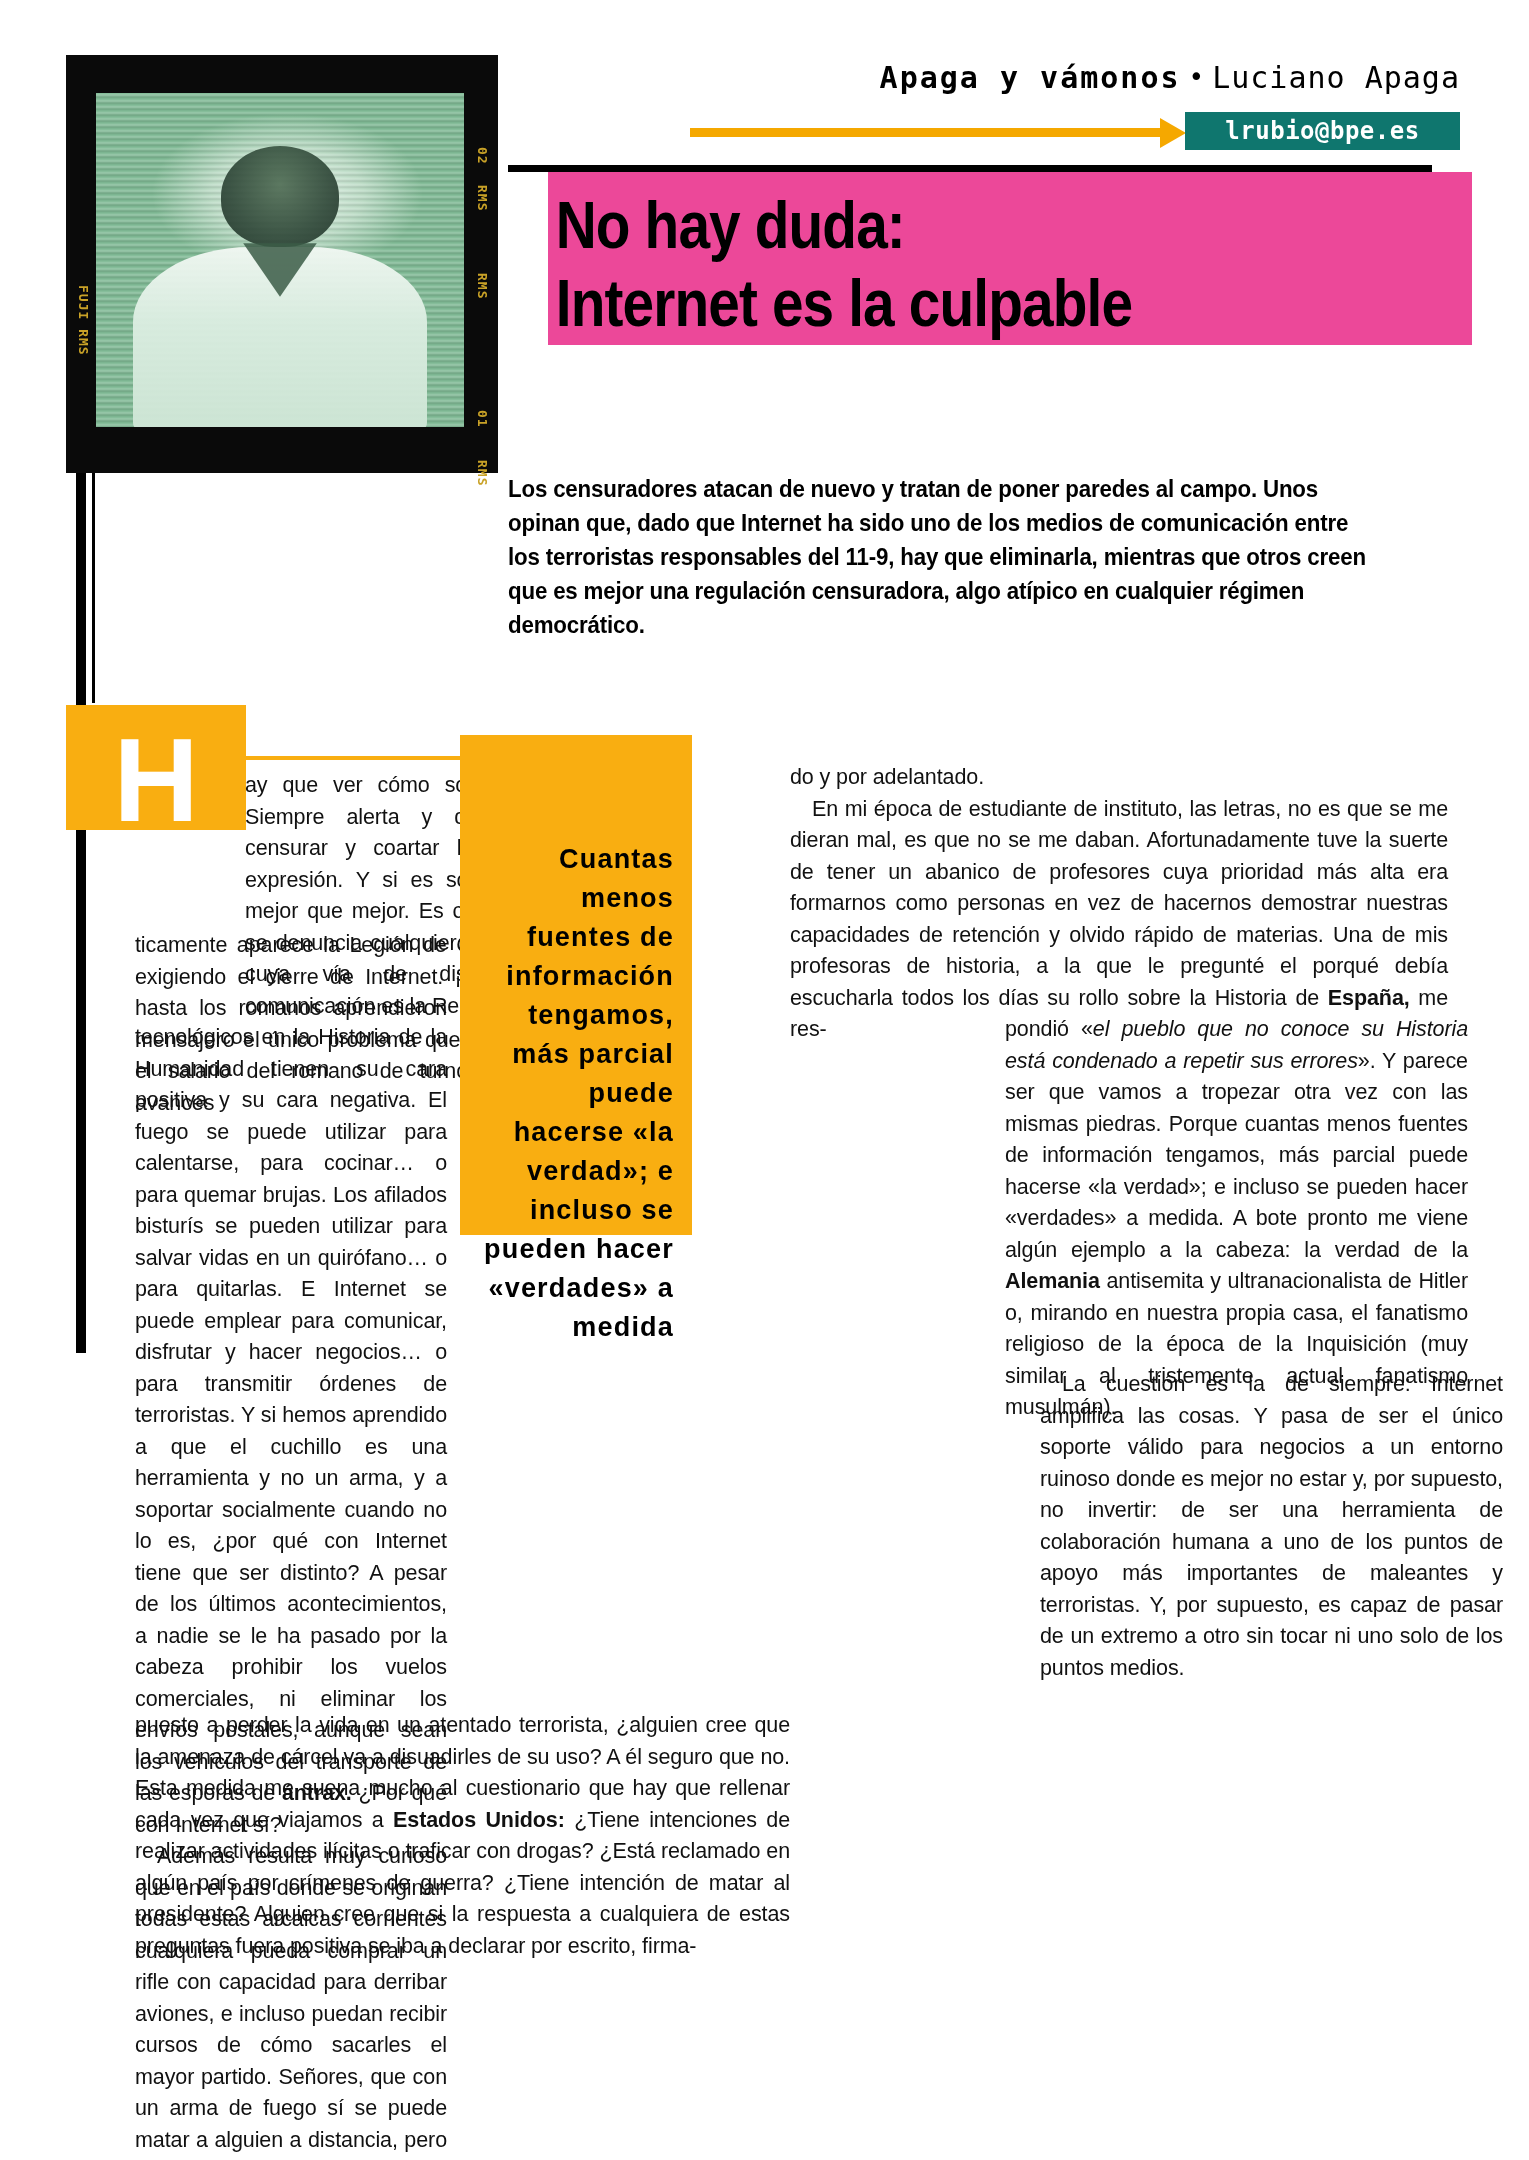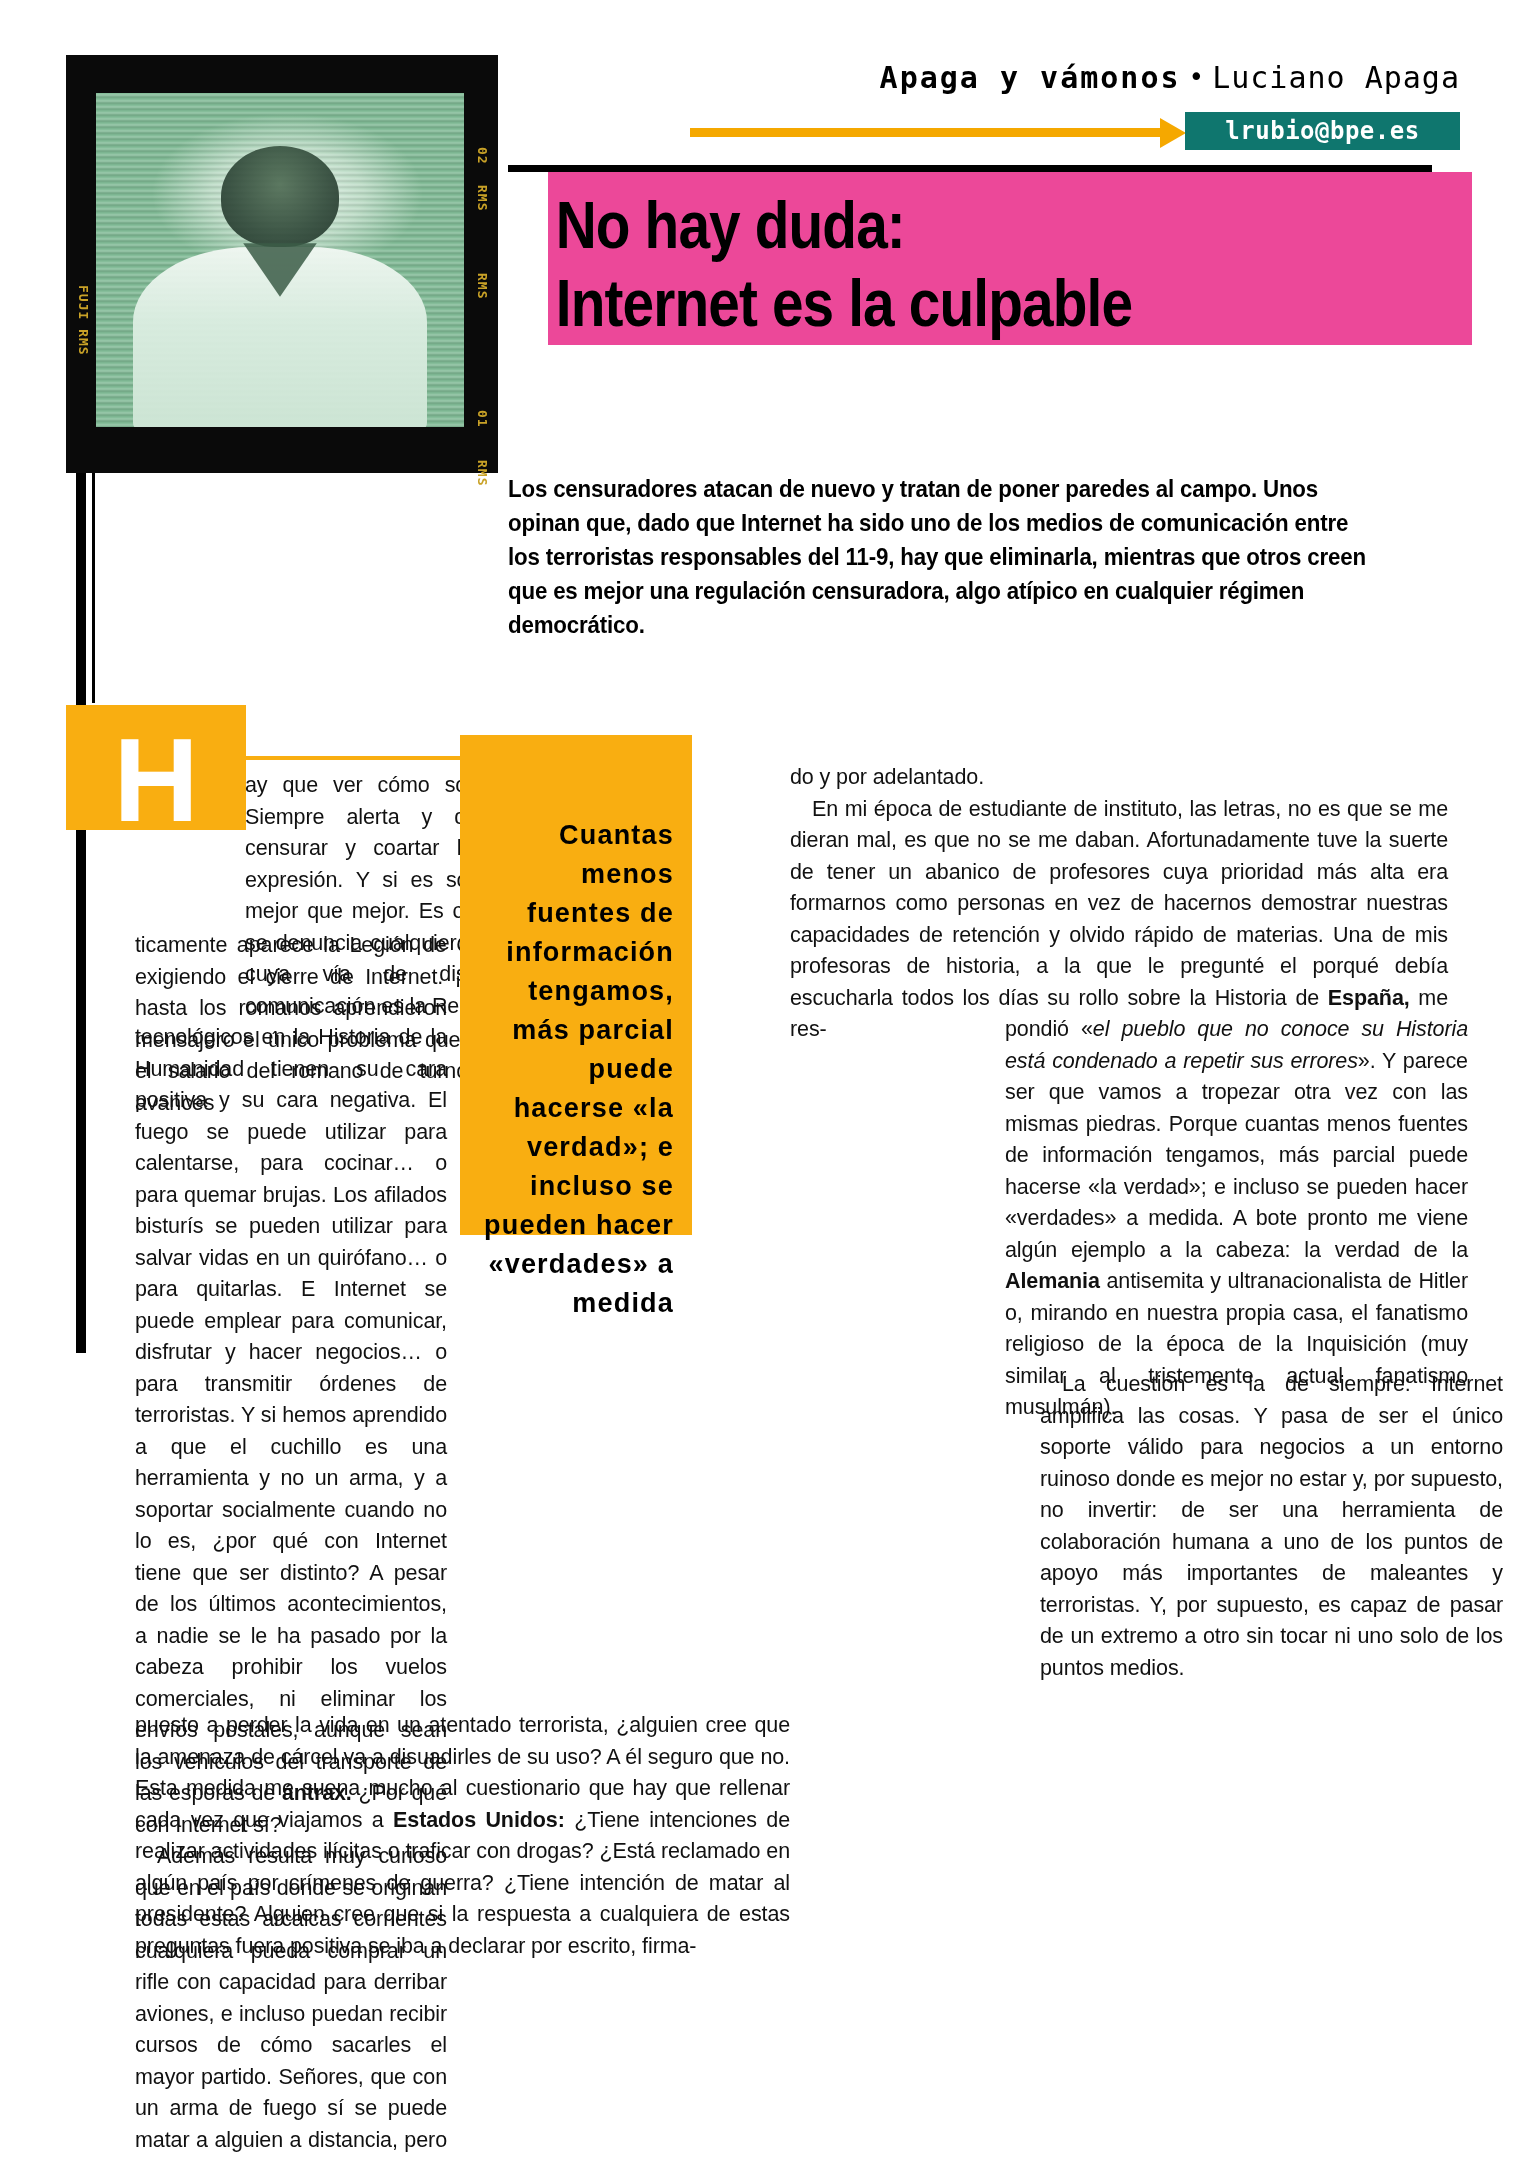--- a/index.html
+++ b/index.html
@@ -285,21 +285,21 @@
 
   
   #pullquote {
     position: absolute;
     left: 460px;
     top: 735px;
     width: 232px;
     height: 500px;
     background: #f9ae11;
     box-sizing: border-box;
-    padding: 81px 18px 0 14px;
+    padding: 105px 18px 0 14px;
     font-family: "Liberation Sans", sans-serif;
     font-weight: bold;
     font-size: 27px;
     line-height: 39px;
     letter-spacing: 1.2px;
     text-align: right;
     color: #000000;
   }
 
   

